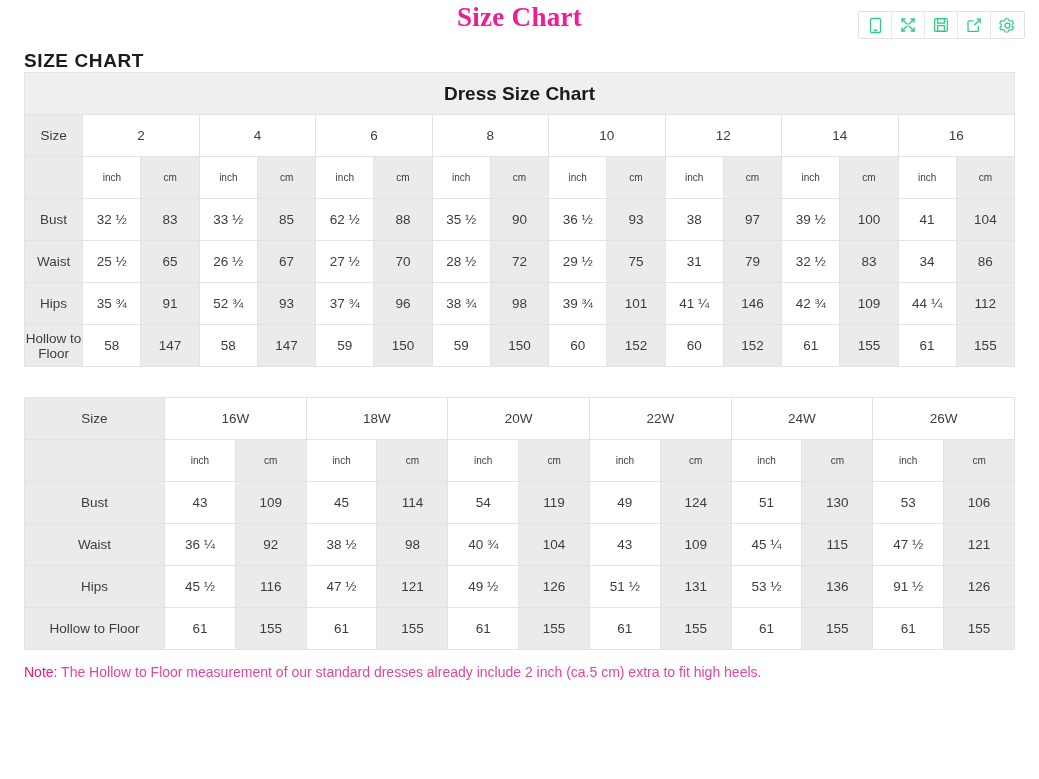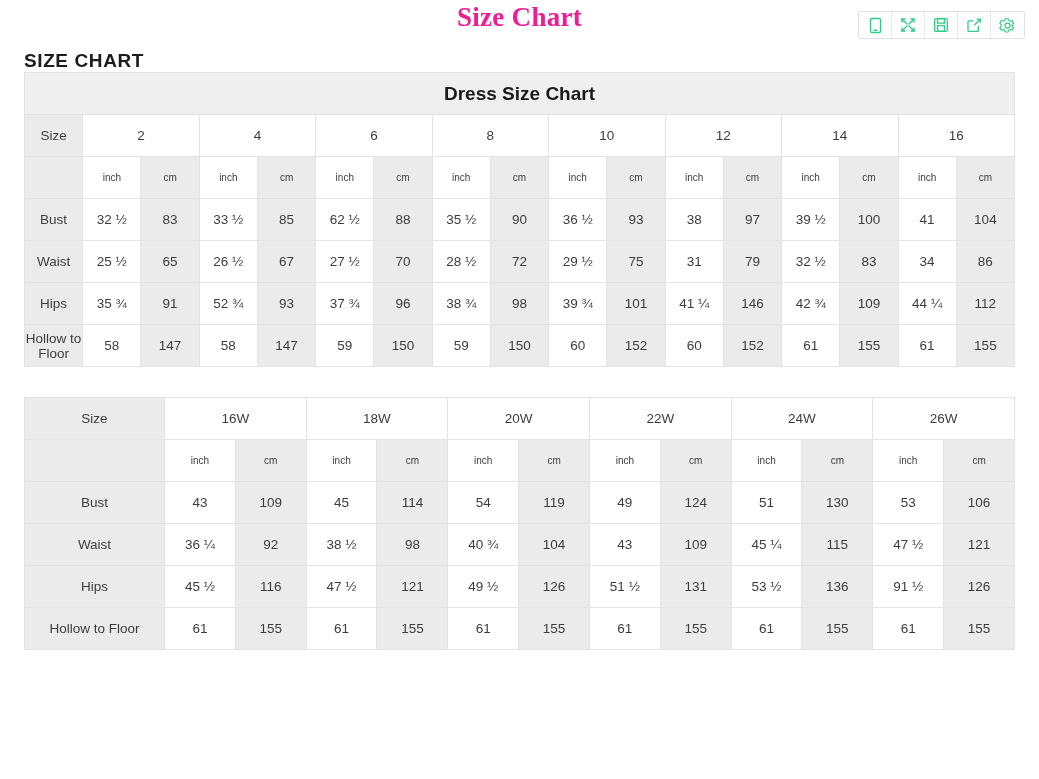--- a/index.html
+++ b/index.html
@@ -347,14 +347,17 @@
               <td class="plain">61</td>
               <td class="shade">155</td>
               <td class="plain">61</td>
               <td class="shade">155</td>
             </tr>
           </tbody>
         </table>
       </div>
   </div>
 
+  <div class="note">
+    <span class="note-label">Note:</span><span> The Hollow to Floor measurement of our standard dresses already include 2 inch (ca.5 cm) extra to fit high heels.</span>
+  </div>
 
 </div>
 
 </body></html>

